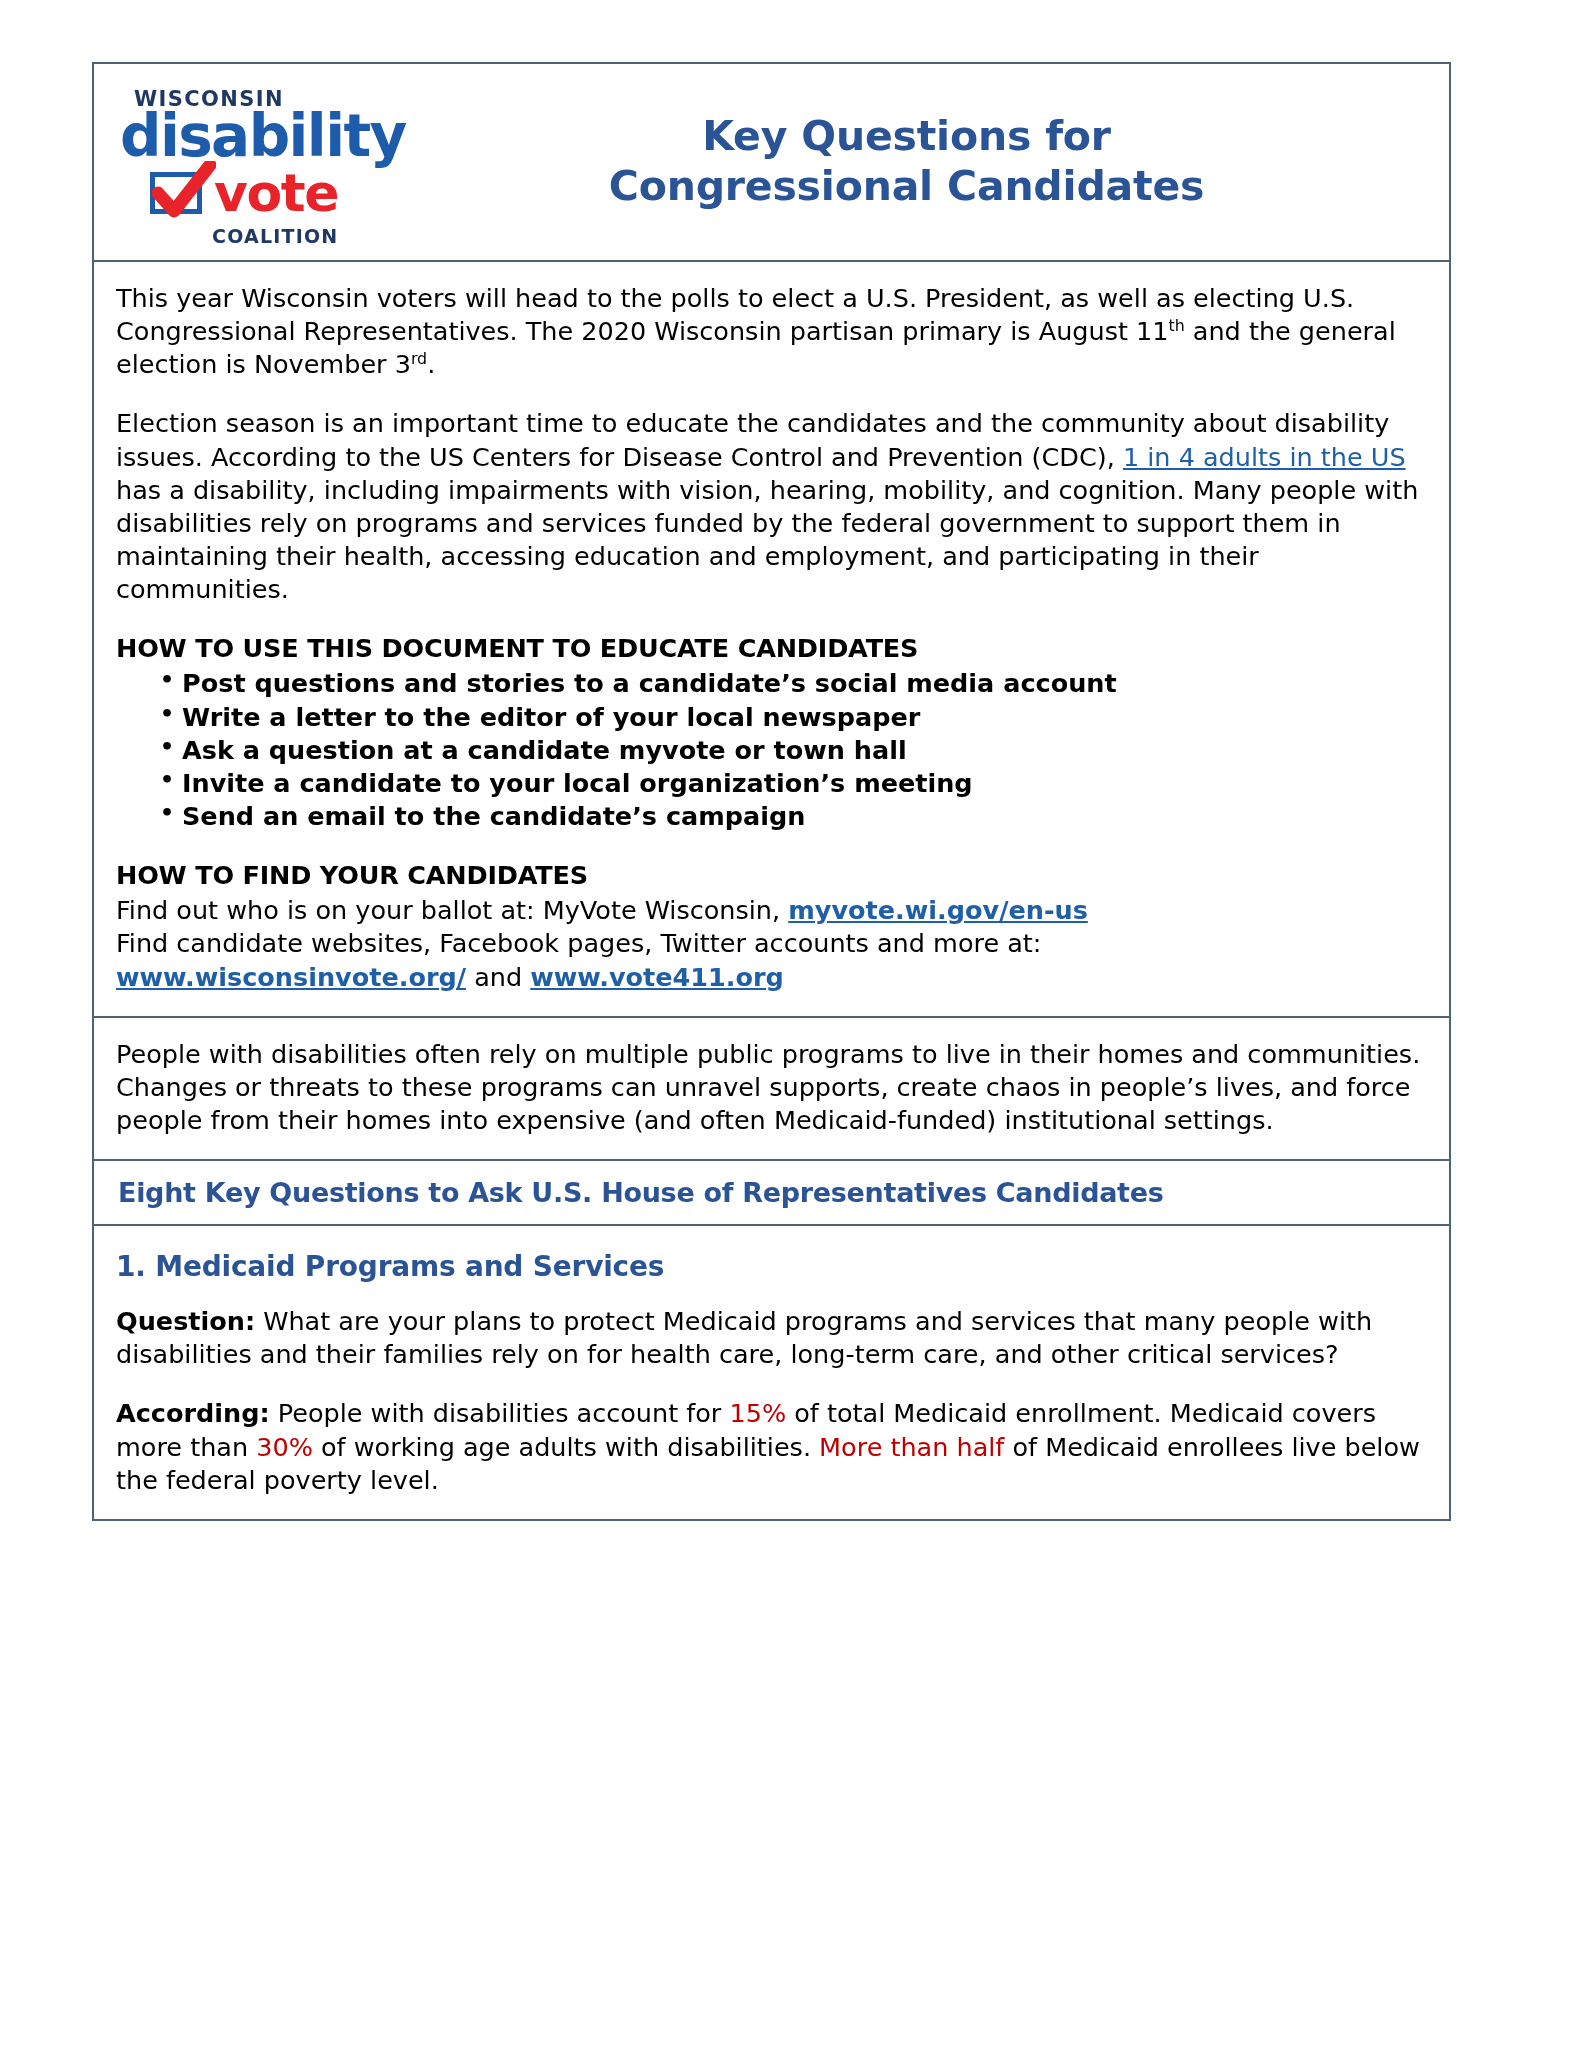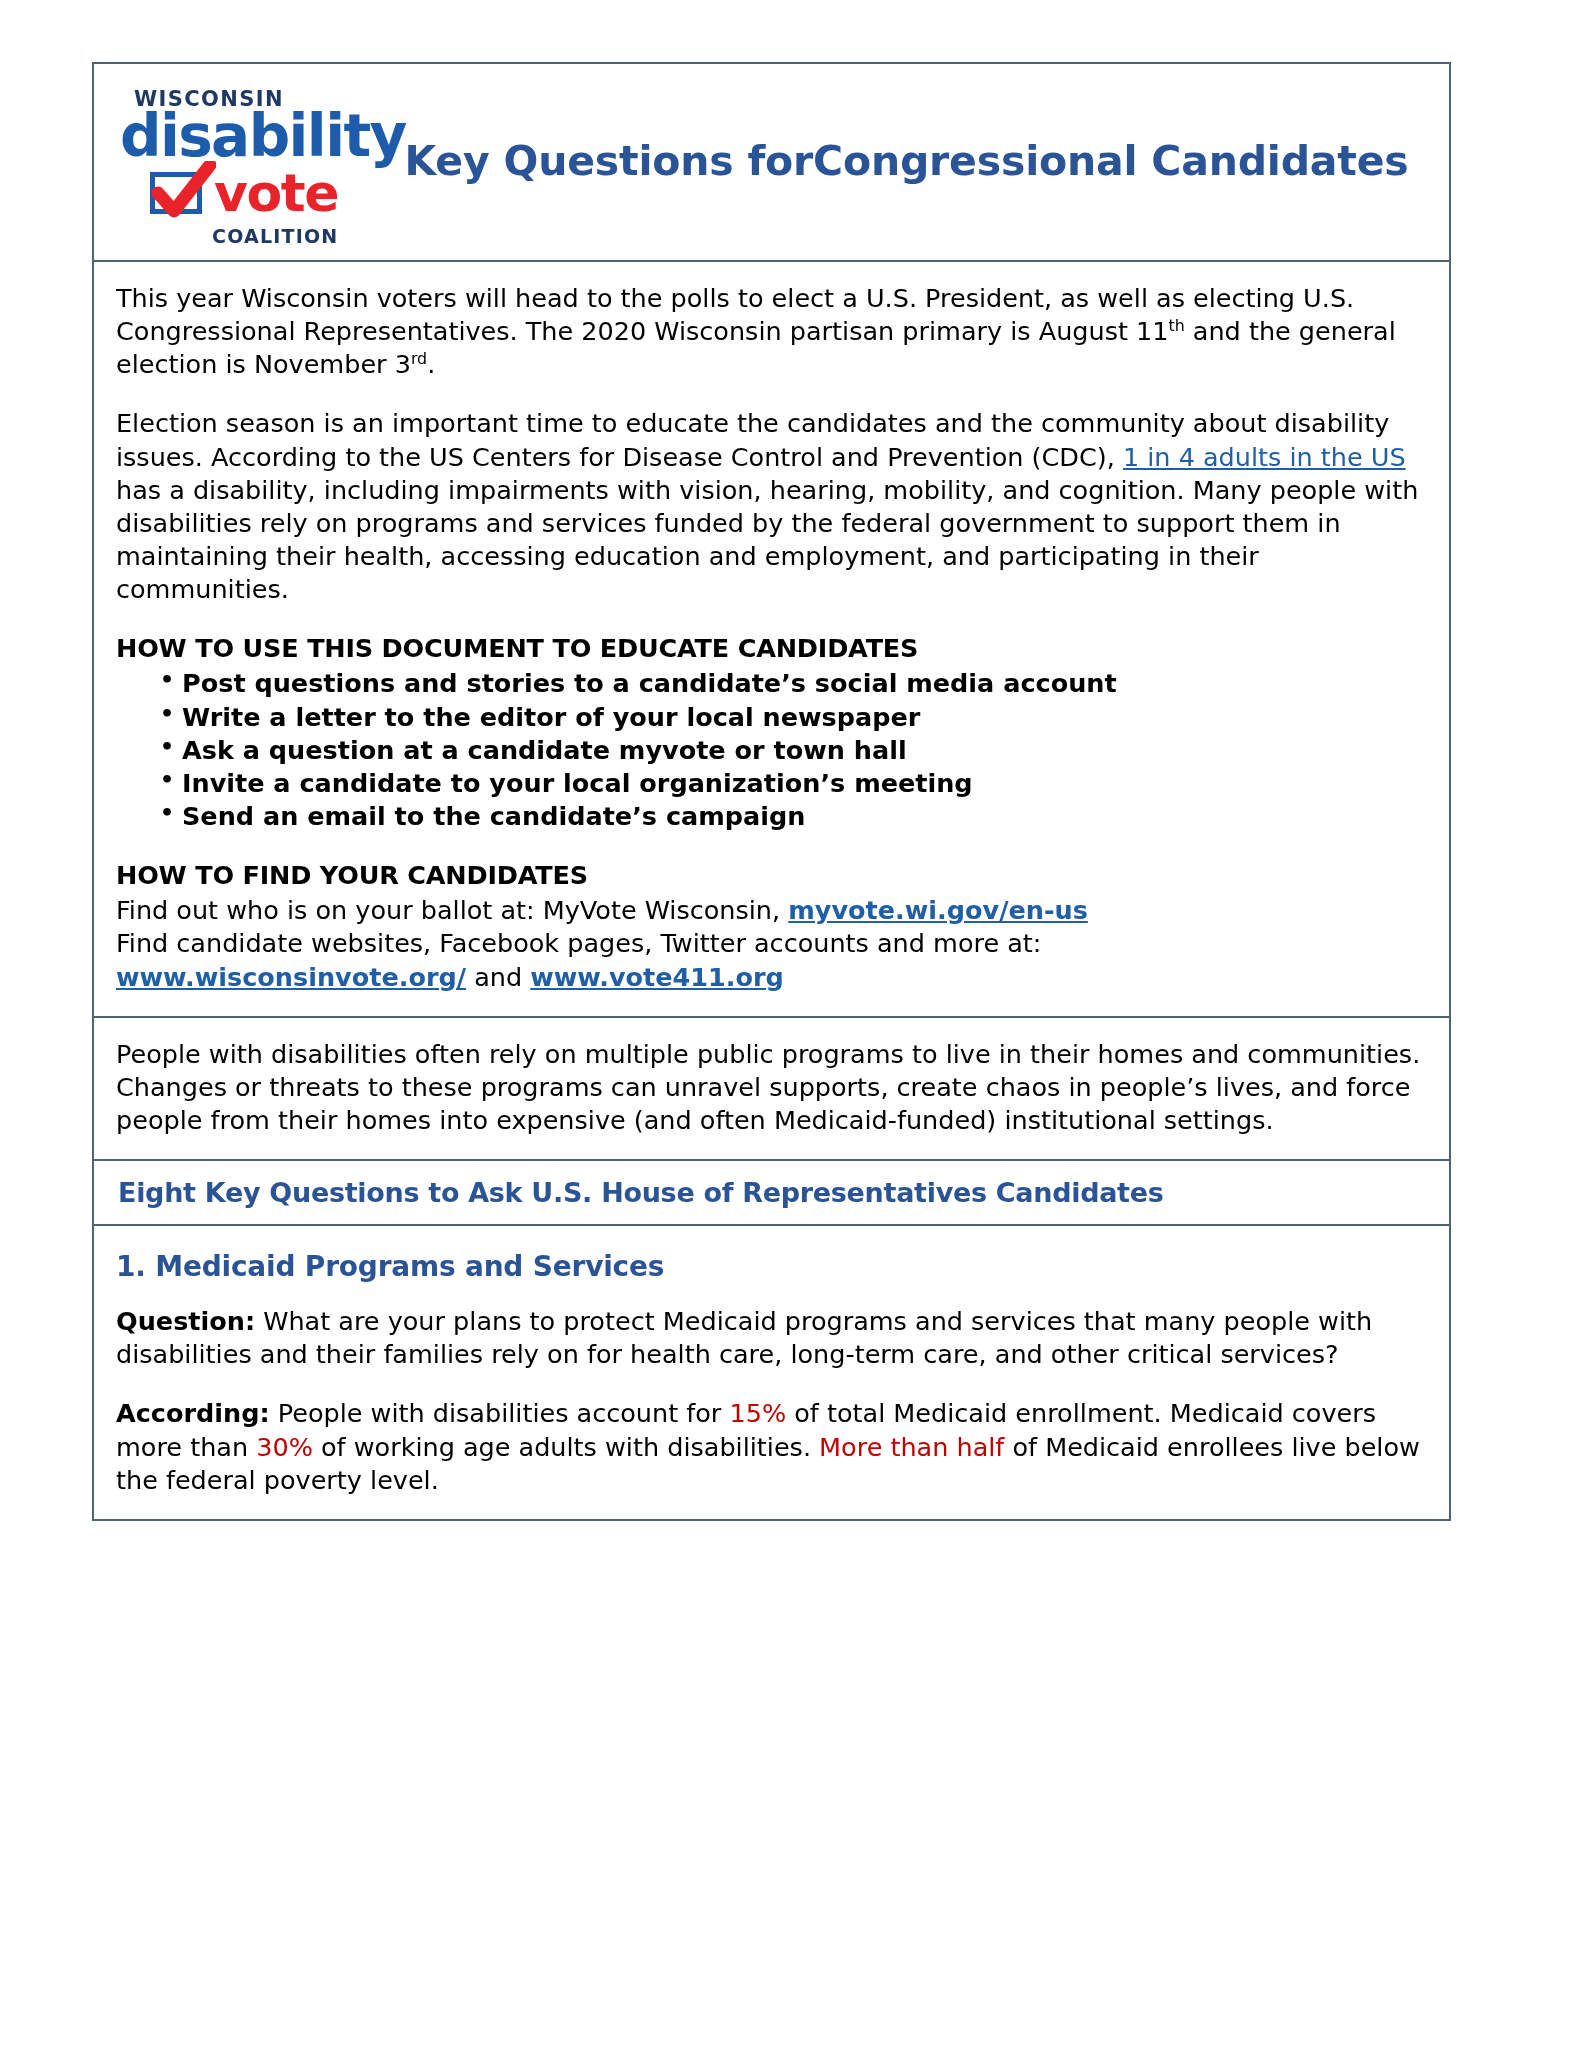--- a/index.html
+++ b/index.html
@@ -47,21 +47,21 @@
     flex: 0 0 300px;
     display: flex;
     align-items: center;
     justify-content: center;
     padding: 10px 0 6px 0;
     box-sizing: border-box;
   }
   .title-cell {
     flex: 1 1 auto;
     display: flex;
-    flex-direction: row;
+    flex-direction: column;
     align-items: center;
     justify-content: center;
     padding: 14px 30px 16px 0;
     box-sizing: border-box;
   }
   .doc-title-line {
     font-family: "DejaVu Sans", sans-serif;
     font-weight: bold;
     font-size: 41px;
     line-height: 1.22;

